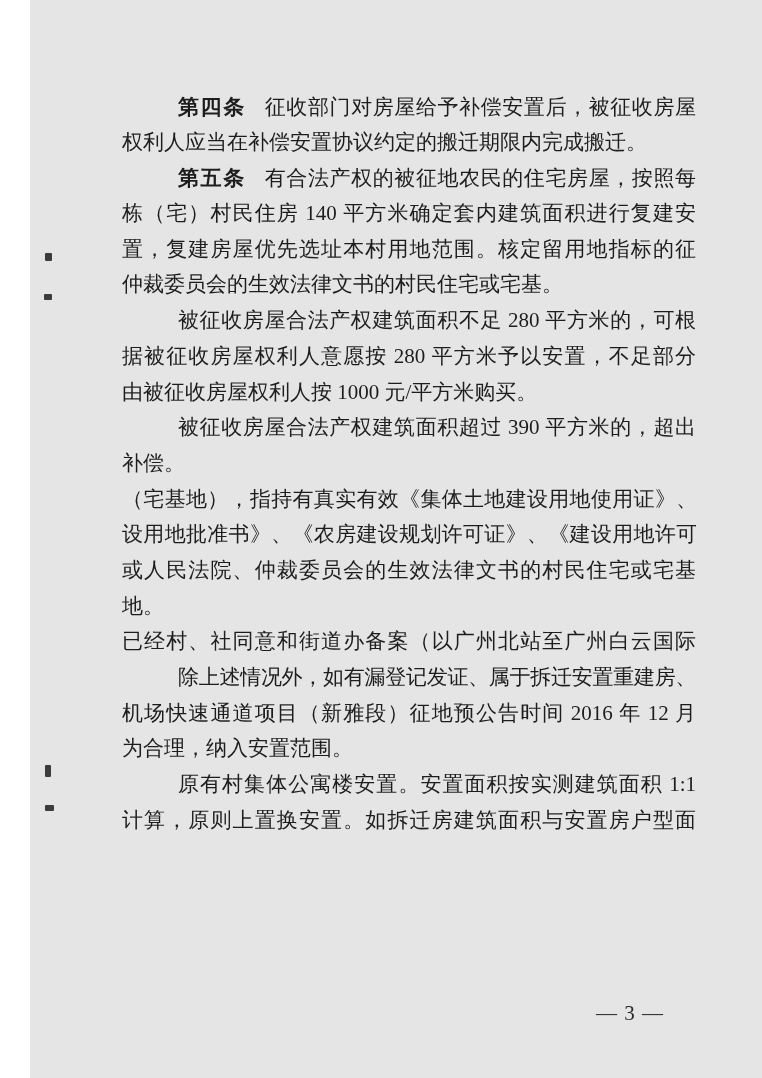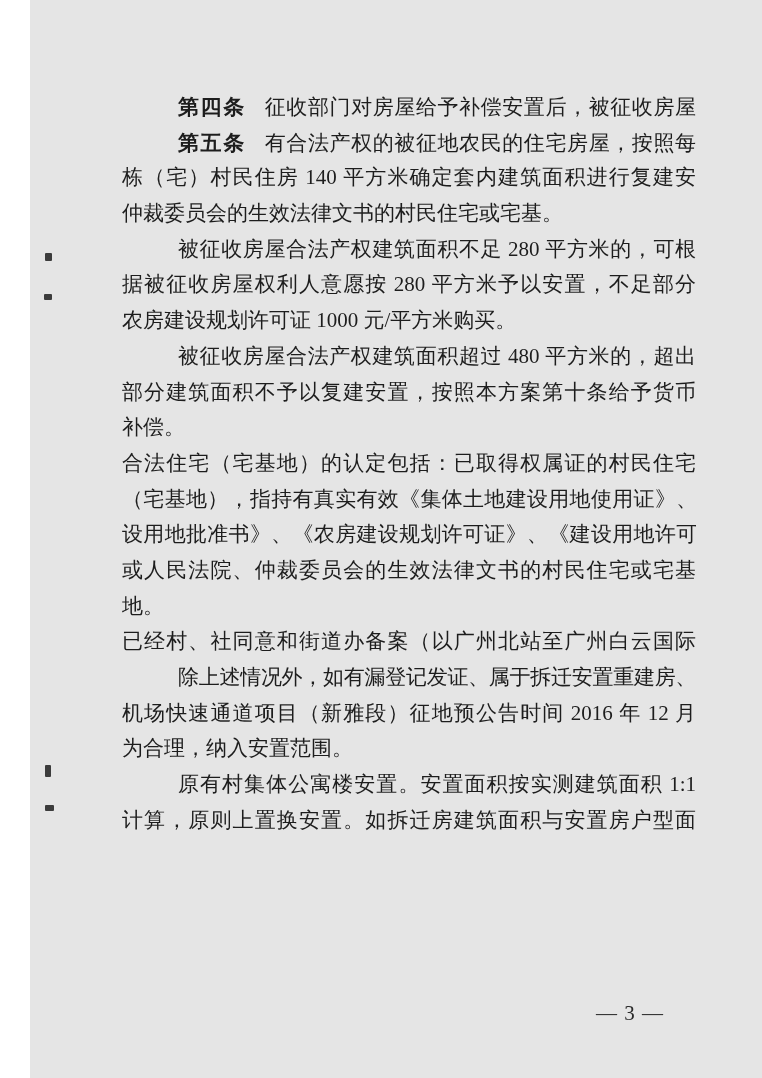--- a/index.html
+++ b/index.html
@@ -56,38 +56,38 @@
   .a3{left:15px;top:765px;width:6px;height:12px;}
   .a4{left:15px;top:805px;width:9px;height:6px;}
 </style>
 </head>
 <body>
 
 <div class="page">
   <div class="text-block" id="paragraphs">
       <div class="paragraph">
         <div class="line first" style=""><span class="article-no">第四条</span><span>征收部门对房屋给予补偿安置后，被征收房屋</span></div>
+        <div class="line last" style="">权利人应当在补偿安置协议约定的搬迁期限内完成搬迁。</div>
       </div>
       <div class="paragraph">
         <div class="line first" style=""><span class="article-no">第五条</span><span>有合法产权的被征地农民的住宅房屋，按照每</span></div>
         <div class="line" style="">栋（宅）村民住房 140 平方米确定套内建筑面积进行复建安</div>
+        <div class="line" style="">置，复建房屋优先选址本村用地范围。核定留用地指标的征</div>
         <div class="line last" style="">仲裁委员会的生效法律文书的村民住宅或宅基。</div>
       </div>
       <div class="paragraph">
         <div class="line first" style="">被征收房屋合法产权建筑面积不足 280 平方米的，可根</div>
         <div class="line" style="">据被征收房屋权利人意愿按 280 平方米予以安置，不足部分</div>
-        <div class="line last" style="">农房建设规划许可证 1000 元/平方米购买。</div>
+        <div class="line last" style="">由被征收房屋权利人按 1000 元/平方米购买。</div>
       </div>
       <div class="paragraph">
-        <div class="line first" style="">被征收房屋合法产权建筑面积超过 480 平方米的，超出</div>
-        <div class="line" style="">部分建筑面积不予以复建安置，按照本方案第十条给予货币</div>
+        <div class="line first" style="">被征收房屋合法产权建筑面积超过 390 平方米的，超出</div>
         <div class="line last" style="">补偿。</div>
       </div>
       <div class="paragraph">
-        <div class="line" style="">合法住宅（宅基地）的认定包括：已取得权属证的村民住宅</div>
         <div class="line" style="letter-spacing: -1.2px;">（宅基地），指持有真实有效《集体土地建设用地使用证》、《建</div>
         <div class="line" style="letter-spacing: -1.2px;">设用地批准书》、《农房建设规划许可证》、《建设用地许可证》</div>
         <div class="line" style="">或人民法院、仲裁委员会的生效法律文书的村民住宅或宅基</div>
         <div class="line last" style="">地。</div>
       </div>
       <div class="paragraph">
         <div class="line" style="">已经村、社同意和街道办备案（以广州北站至广州白云国际</div>
         <div class="line first" style="letter-spacing: -0.4px;">除上述情况外，如有漏登记发证、属于拆迁安置重建房、</div>
         <div class="line" style="">机场快速通道项目（新雅段）征地预公告时间 2016 年 12 月</div>
         <div class="line last" style="">为合理，纳入安置范围。</div>

